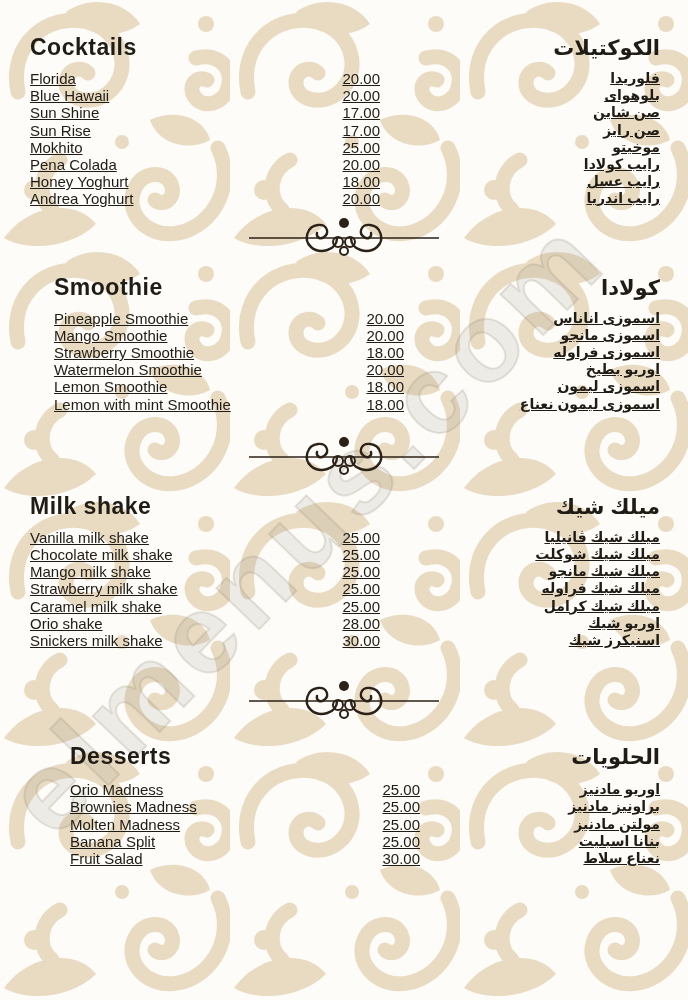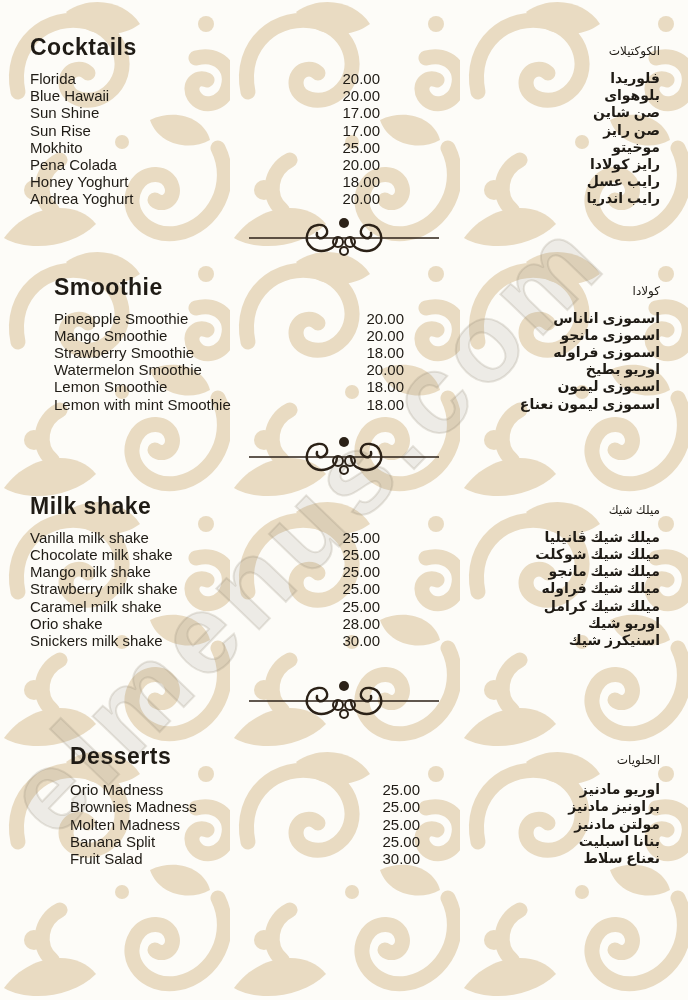--- a/index.html
+++ b/index.html
@@ -17,22 +17,22 @@
     -webkit-text-stroke:2px rgba(140,129,112,0.20);
     pointer-events:none;
   }
   .content{position:relative;z-index:2;padding-top:34px;}
   .sec-head{
     display:flex;justify-content:space-between;align-items:baseline;
     padding:0 28px 0 30px;
     gap:12px;
   }
   .sec-head .en{font-size:23px;font-weight:bold;margin:0;letter-spacing:0.5px;}
-  .sec-head .ar{font-size:12px;font-weight:normal;margin:0;direction:rtl;}
-  .rows{margin-top:9px;}
+  .sec-head .ar{font-size:21px;font-weight:bold;margin:0;direction:rtl;}
+  .rows{margin-top:9px;text-decoration:underline;}
   .r{
     display:grid;grid-template-columns:300px 50px 1fr;
     padding:0 28px 0 30px;font-size:15px;line-height:17.2px;
   }
   .n{white-space:nowrap;}
   .p{text-align:right;}
   .a{text-align:right;direction:rtl;font-weight:bold;font-size:14px;}
   .divider{width:190px;margin:6px auto 0 auto;display:block;}
   .divider svg{display:block;width:190px;height:46px;}
   .d2{margin-top:20px;}
@@ -101,21 +101,21 @@
           <span class="a">صن رايز</span>
         </div>
         <div class="r">
           <span class="n">Mokhito</span>
           <span class="p">25.00</span>
           <span class="a">موخيتو</span>
         </div>
         <div class="r">
           <span class="n">Pena Colada</span>
           <span class="p">20.00</span>
-          <span class="a">رايز كولادا</span>
+          <span class="a">رايب كولادا</span>
         </div>
         <div class="r">
           <span class="n">Honey Yoghurt</span>
           <span class="p">18.00</span>
           <span class="a">رايب عسل</span>
         </div>
         <div class="r">
           <span class="n">Andrea Yoghurt</span>
           <span class="p">20.00</span>
           <span class="a">رايب اندريا</span>

